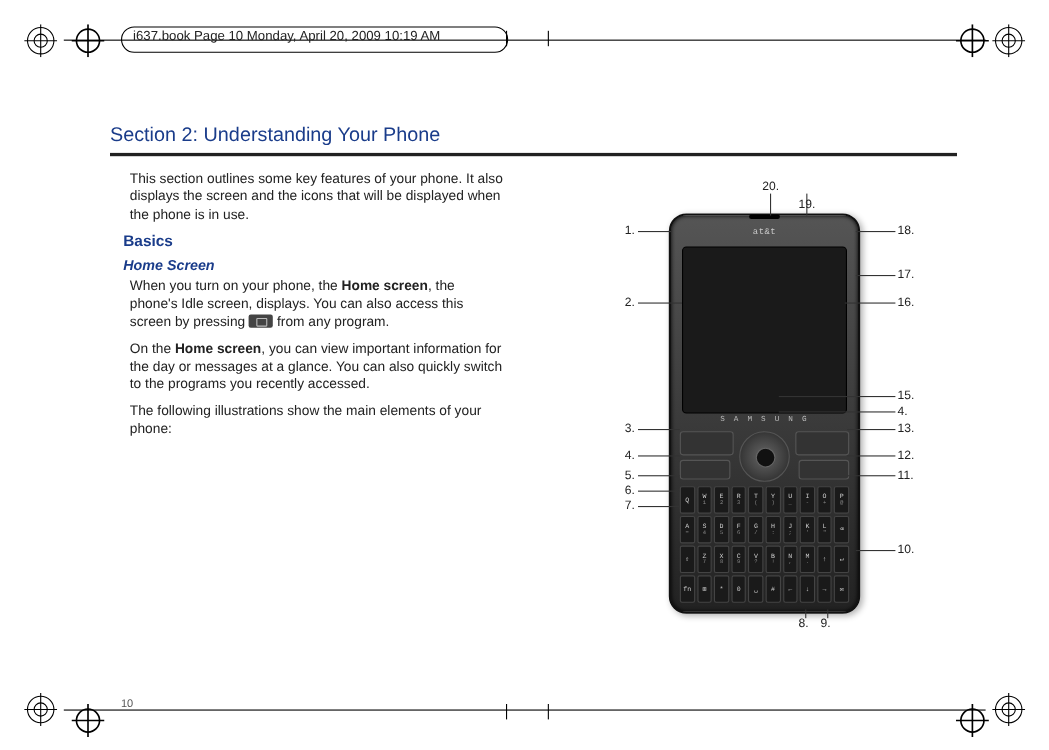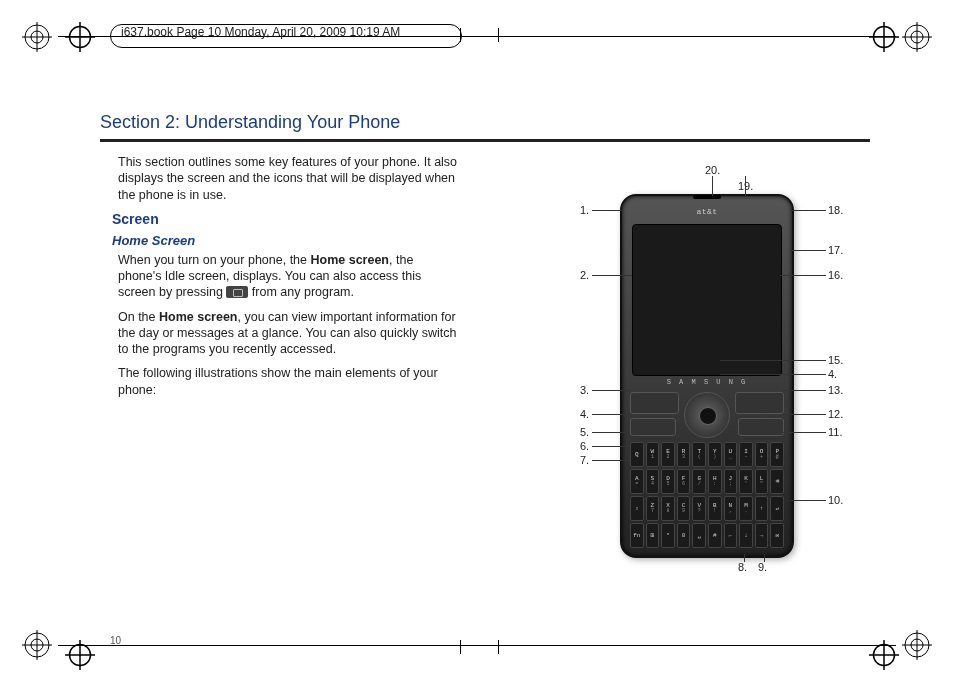--- a/index.html
+++ b/index.html
@@ -57,21 +57,21 @@
     margin: 16px 0 4px 0;
   }
   .heavy-rule {
     border: none;
     border-top: 3px solid #222;
     margin: 6px 0 12px 0;
     width: 770px;
   }
   .two-col {
     display: flex;
-    gap: 20px;
+    gap: 8px;
   }
   .col-left {
     width: 360px;
   }
   .col-right {
     width: 390px;
     position: relative;
   }
   .para {
     margin: 0 0 8px 0;
@@ -331,21 +331,21 @@
 </div>
 
 <div class="page">
   <h1 class="section-title">Section 2:  Understanding Your Phone</h1>
   <hr class="heavy-rule">
 
   <div class="two-col">
     <div class="col-left">
       <p class="para">This section outlines some key features of your phone. It also displays the screen and the icons that will be displayed when the phone is in use.</p>
 
-      <div class="sub-blue">Screen</div>
+      <div class="sub-blue">Basics</div>
 
       <div class="sub-blue-ital">Home Screen</div>
       <p class="para">
         <span>When you turn on your phone, the </span><span class="bold">Home screen</span><span>, the phone's Idle screen, displays. You can also access this screen by pressing </span>
         <span class="home-key"></span><span> from any program.</span>
       </p>
       <p class="para">
         <span>On the </span><span class="bold">Home screen</span><span>, you can view important information for the day or messages at a glance. You can also quickly switch to the programs you recently accessed.</span>
       </p>
 

